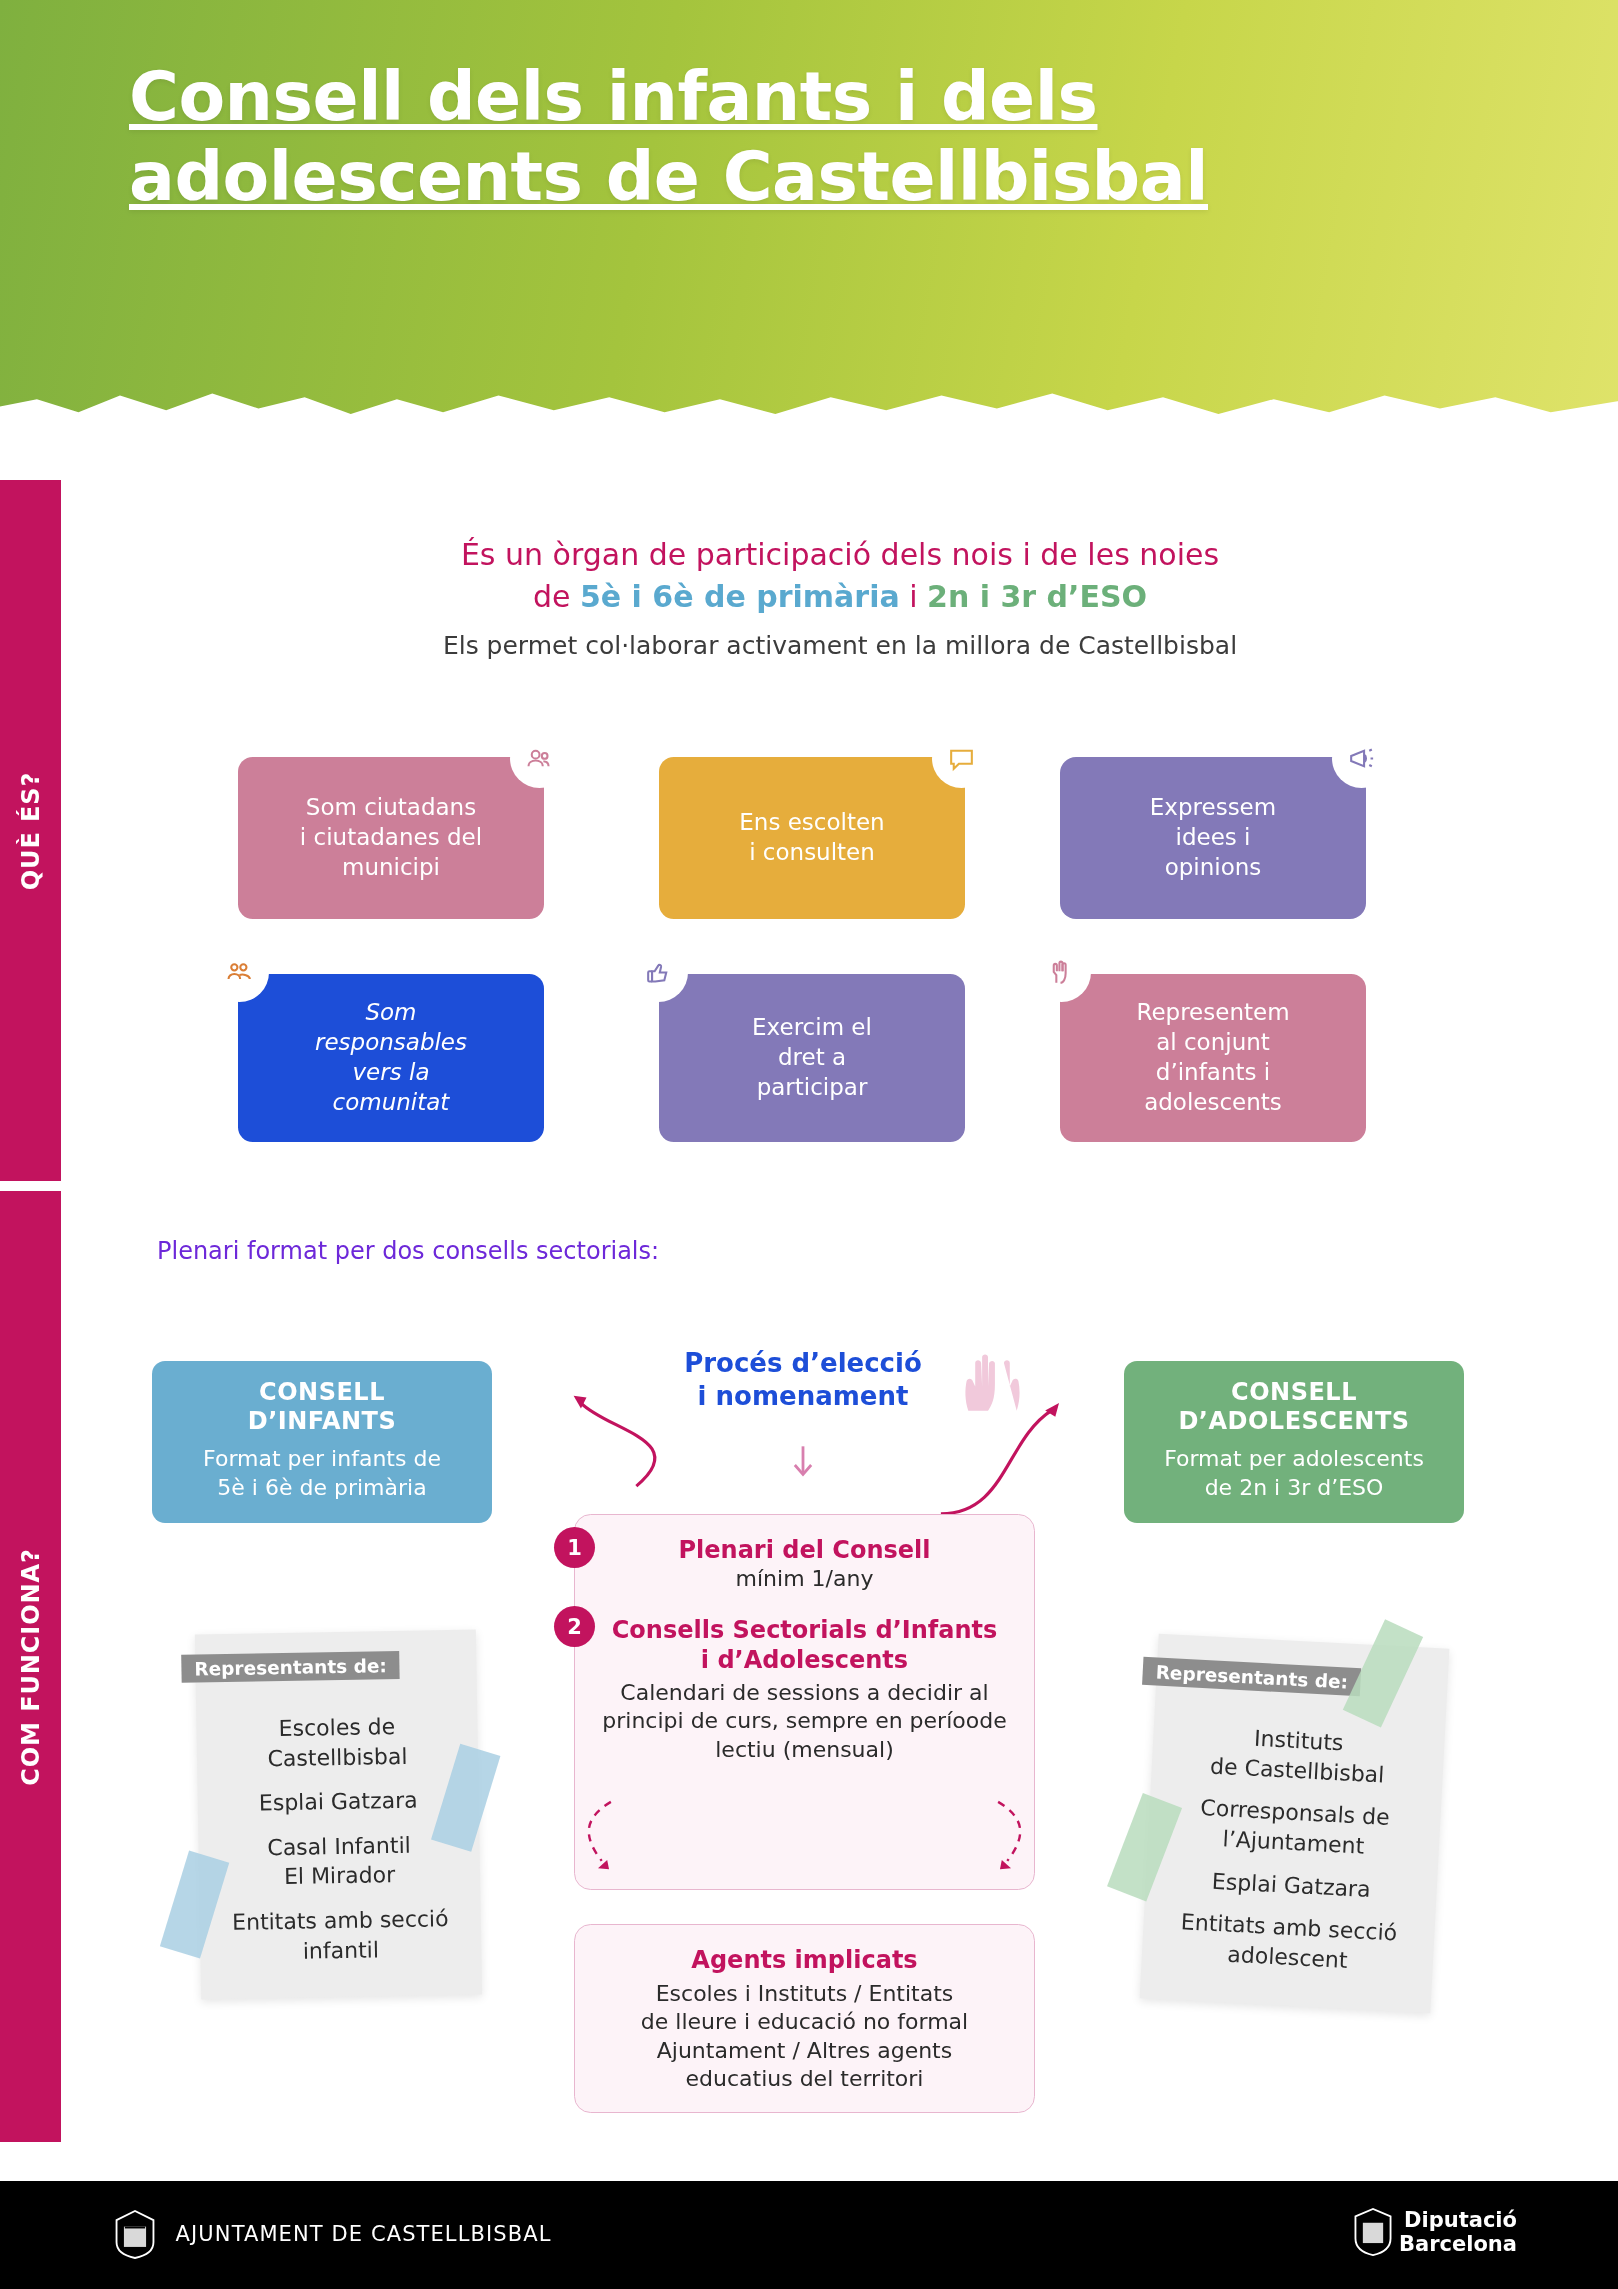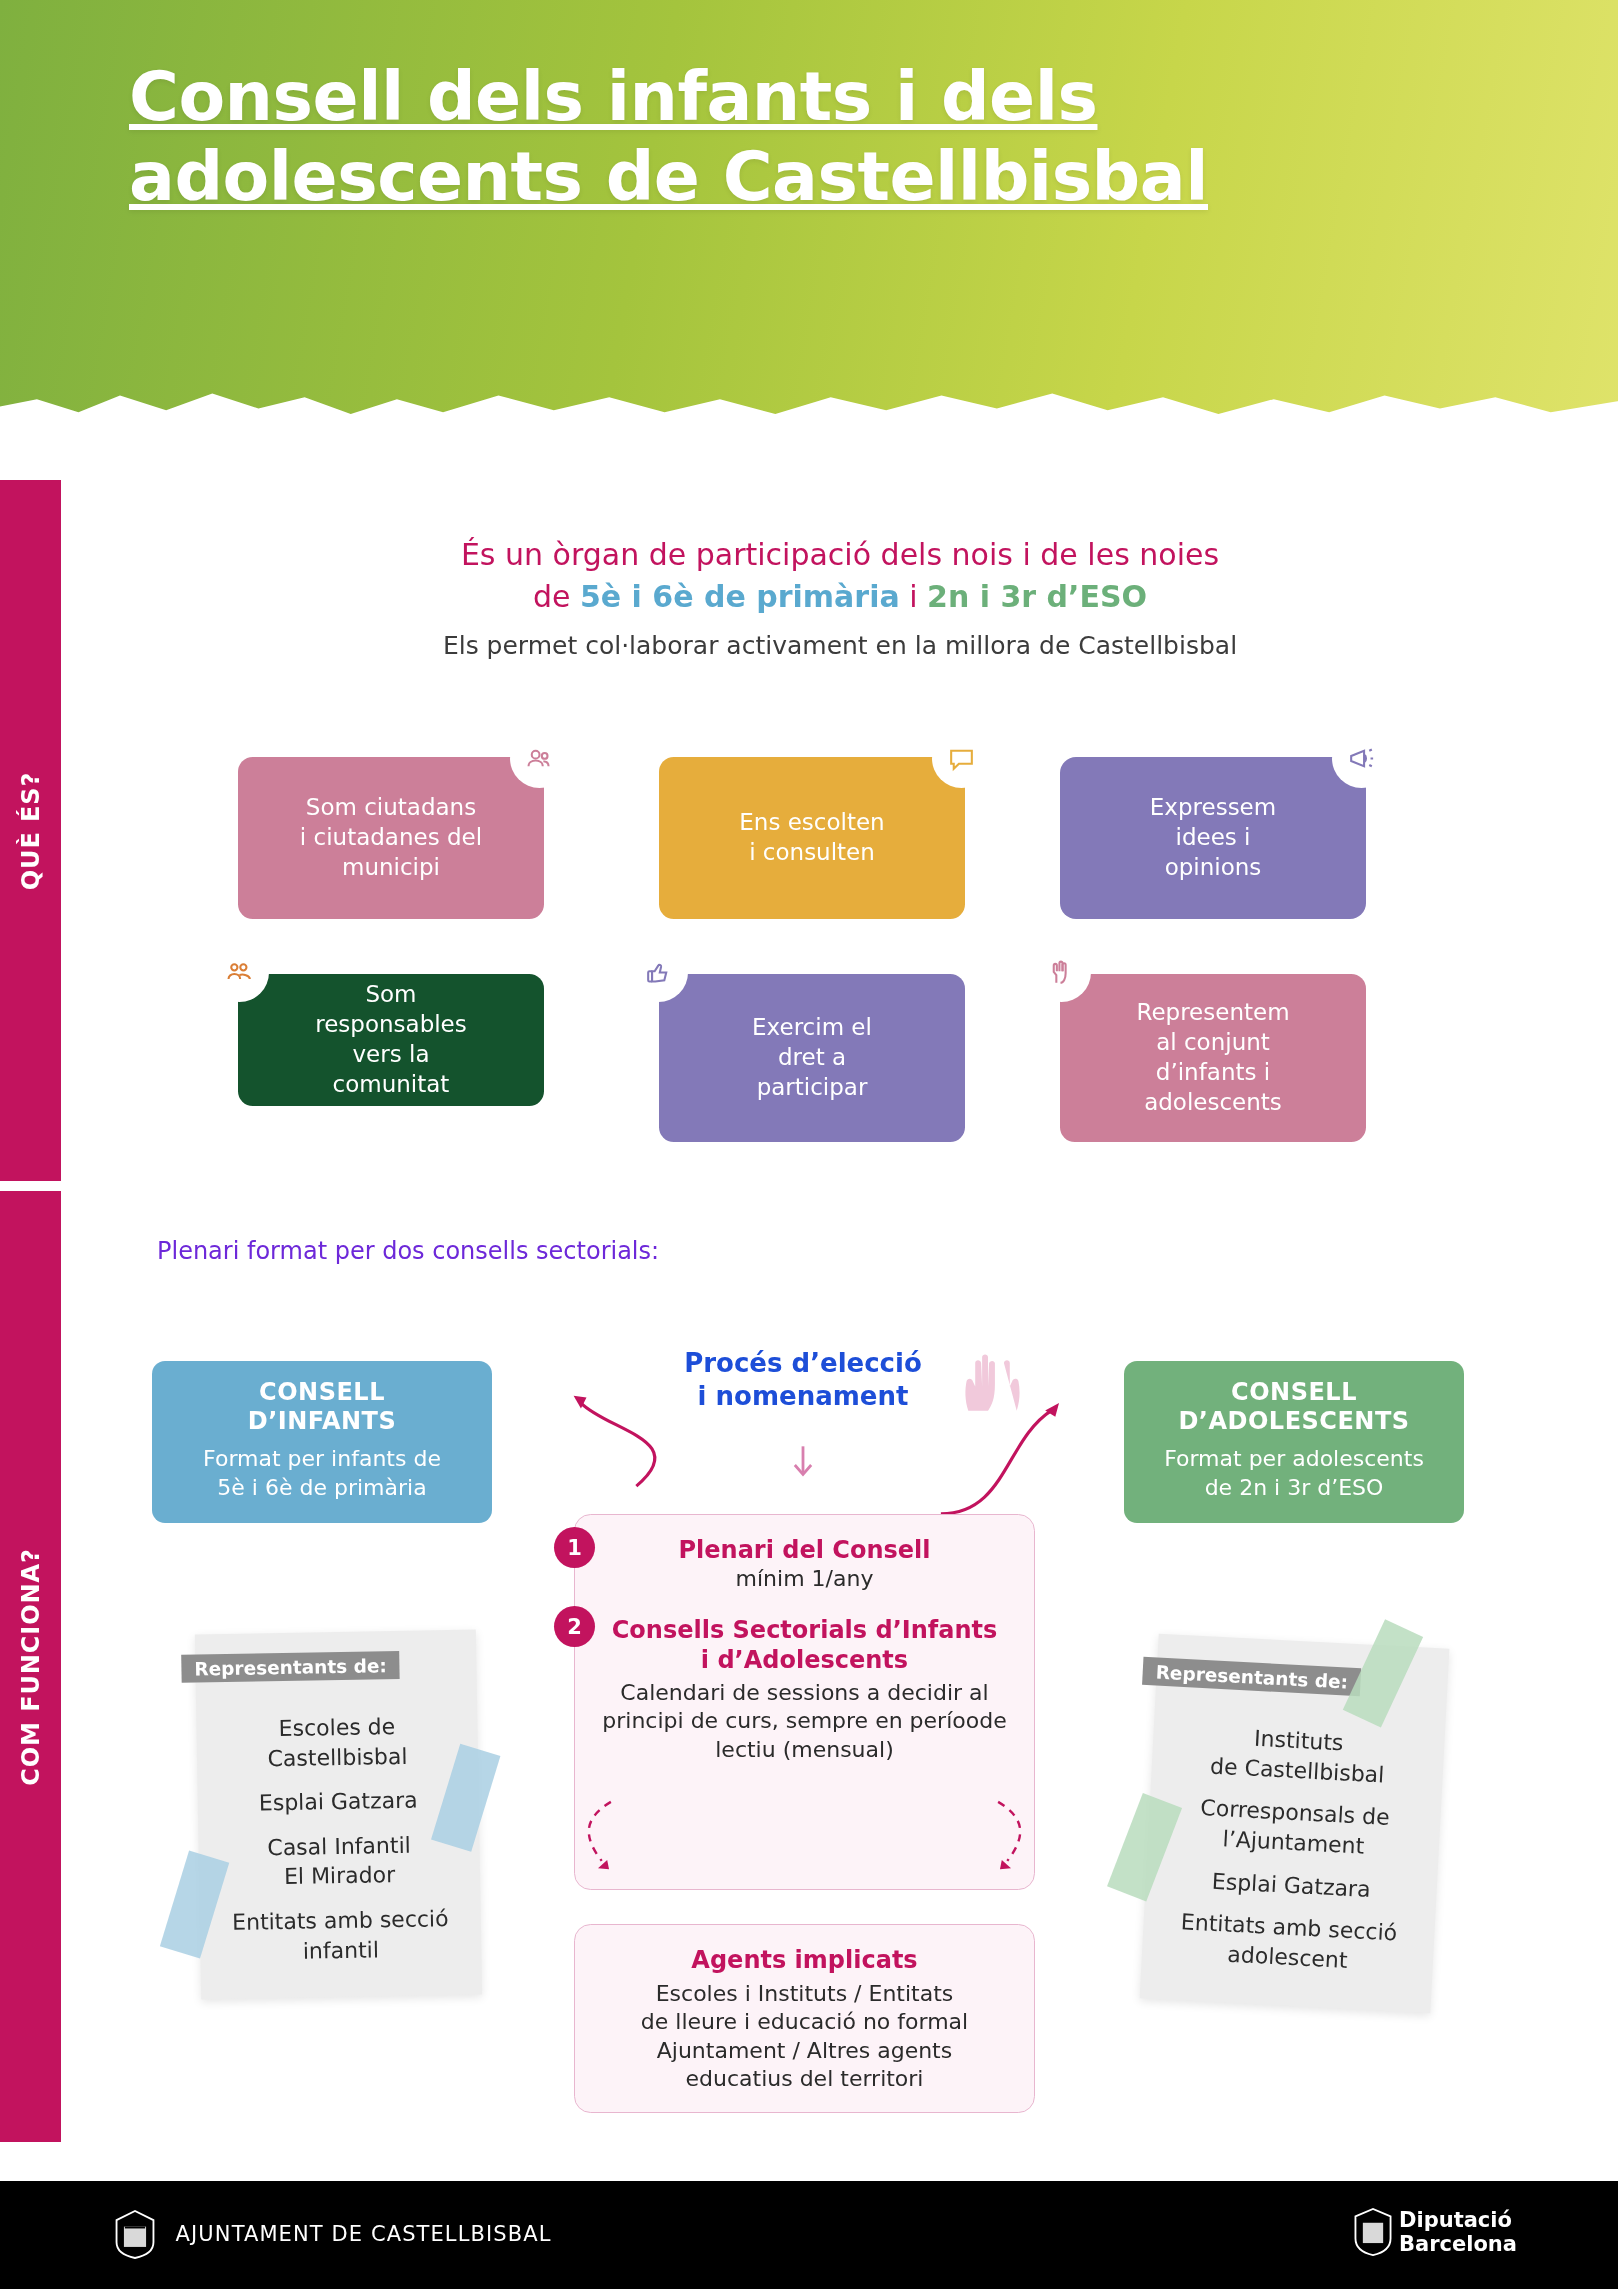--- a/index.html
+++ b/index.html
@@ -187,21 +187,21 @@
 opinions</span>
 </div>
 <div class="badge" style="left:1332px; top:729px;">
   <svg viewBox="0 0 24 24" fill="none" stroke="#8379b8" stroke-width="1.6">
       <path d="M4 10v4l10 4V6z"></path>
       <path d="M14 9c2 1 2 5 0 6"></path>
       <path d="M18 6l2-1M19 12h2M18 17l2 1"></path>
     </svg>
 </div>
 
-<div class="card" style="left:238px; top:974px; width:306px; height:132px; background:#14532d;">
+<div class="card" style="left:238px; top:974px; width:306px; height:168px; background:#1d4ed8;font-style:italic;">
   <span style="white-space:pre-line">Som
 responsables
 vers la
 comunitat</span>
 </div>
 <div class="badge" style="left:210px; top:943px;">
   <svg viewBox="0 0 24 24" fill="none" stroke="#da7e35" stroke-width="1.6">
       <circle cx="8" cy="8" r="2.4"></circle>
       <circle cx="15" cy="8" r="2.4"></circle>
       <path d="M3.5 17c0-2.4 2-3.8 4.5-3.8S12.5 14.6 12.5 17"></path>
@@ -344,21 +344,21 @@
 
 <div class="footer">
   <div style="position:absolute; left:111px; top:26px; display:flex; align-items:center; gap:16.6px;">
     <svg class="crest" viewBox="0 0 52 58" fill="none" stroke="#ffffff" stroke-width="2">
       <path d="M6 14 L26 4 L46 14 V38 C46 48 36 53 26 55 C16 53 6 48 6 38 Z"></path>
       <rect x="15" y="22" width="22" height="20" fill="#ffffff" opacity="0.85"></rect>
       <path d="M15 22 h22" stroke="#000000"></path>
     </svg>
     <span class="foot-text">AJUNTAMENT DE CASTELLBISBAL</span>
   </div>
-  <div style="position:absolute; right:102px; top:24px; display:flex; align-items:center; gap:2px;">
+  <div style="position:absolute; right:102px; top:24px; display:flex; align-items:center; gap:2px;text-align:right;">
     <svg class="crest" viewBox="0 0 52 58" fill="none" stroke="#ffffff" stroke-width="2">
       <path d="M7 12 L26 4 L45 12 V36 C45 47 35 52 26 54 C17 52 7 47 7 36 Z"></path>
       <rect x="16" y="20" width="20" height="20" fill="#ffffff" opacity="0.85"></rect>
     </svg>
     <div style="line-height:1.15;">
       <div class="foot-text" style="font-weight:bold; letter-spacing:0;">Diputació</div>
       <div class="foot-text" style="font-weight:bold; letter-spacing:0;">Barcelona</div>
     </div>
   </div>
 </div>

